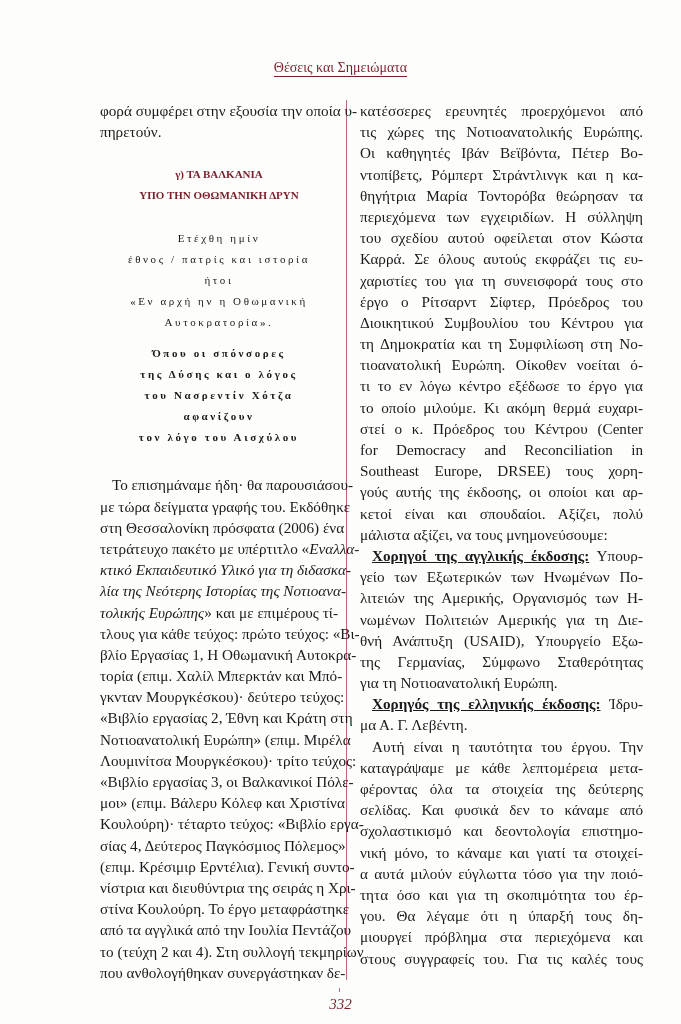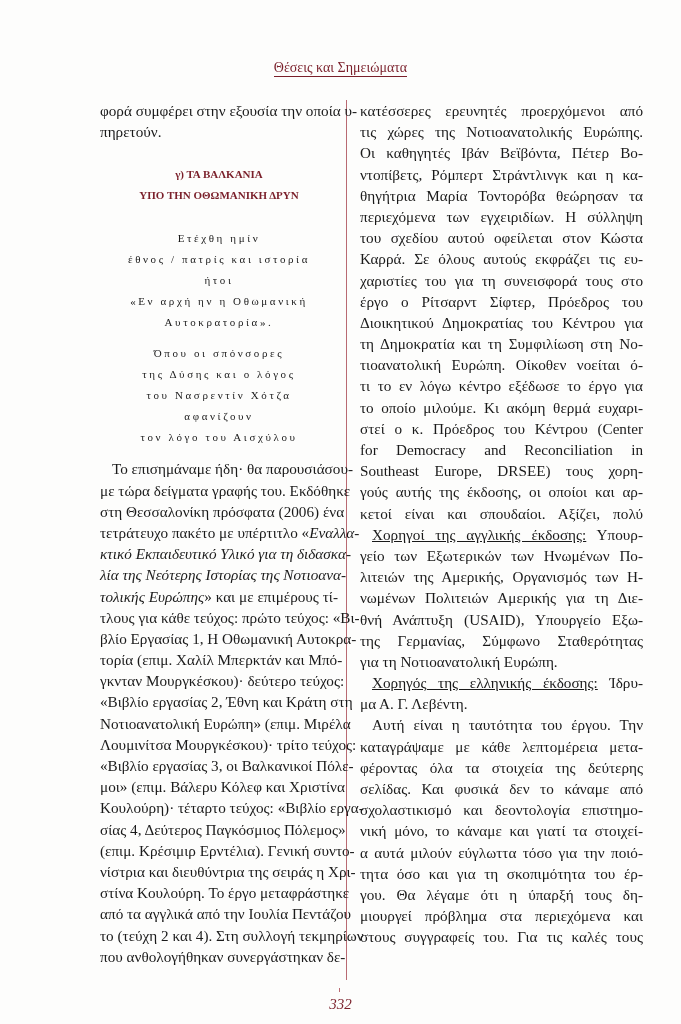--- a/index.html
+++ b/index.html
@@ -23,23 +23,23 @@
   .line { display: block; white-space: nowrap; text-align: justify; text-align-last: justify; height: 21.2px; }
   .line.last { text-align-last: left; }
   .line.indent { text-indent: 12px; }
   .heading {
     text-align: center; color: #7a1f2a; font-weight: bold; font-size: 11px; line-height: 21px;
     margin: 22px 0 22px 0;
   }
   .heading div { white-space: nowrap; }
   .motto { text-align: center; letter-spacing: 2.6px; font-size: 11px; line-height: 21px; }
   .motto div { white-space: nowrap; }
-  .motto.m2 { margin-top: 10px; margin-bottom: 10px; }
+  .motto.m2 { margin-top: 10px; margin-bottom: 26px; font-weight: bold; }
   .it { font-style: italic; }
-  .ul { text-decoration: underline; }
+  .ul { text-decoration: underline; font-weight: bold; }
   .page-number {
     position: absolute; top: 996px; left: 0; width: 681px; text-align: center;
     font-size: 15px; color: #7a1f2a; font-style: italic;
   }
   .tick { position:absolute; top: 988px; left: 339px; width: 1px; height: 4px; background:#b96a72; }
 </style>
 </head>
 <body>
 
 <div class="running-head">
@@ -104,30 +104,31 @@
       <span class="line"><span>κατέσσερες ερευνητές προερχόμενοι από</span></span>
       <span class="line"><span>τις χώρες της Νοτιοανατολικής Ευρώπης.</span></span>
       <span class="line"><span>Οι καθηγητές Ιβάν Βεϊβόντα, Πέτερ Βο-</span></span>
       <span class="line"><span>ντοπίβετς, Ρόμπερτ Στράντλινγκ και η κα-</span></span>
       <span class="line"><span>θηγήτρια Μαρία Τοντορόβα θεώρησαν τα</span></span>
       <span class="line"><span>περιεχόμενα των εγχειριδίων. Η σύλληψη</span></span>
       <span class="line"><span>του σχεδίου αυτού οφείλεται στον Κώστα</span></span>
       <span class="line"><span>Καρρά. Σε όλους αυτούς εκφράζει τις ευ-</span></span>
       <span class="line"><span>χαριστίες του για τη συνεισφορά τους στο</span></span>
       <span class="line"><span>έργο ο Ρίτσαρντ Σίφτερ, Πρόεδρος του</span></span>
-      <span class="line"><span>Διοικητικού Δημοκρατίας του Κέντρου για</span></span>
+      <span class="line"><span>Διοικητικού Συμβουλίου του Κέντρου για</span></span>
       <span class="line"><span>τη Δημοκρατία και τη Συμφιλίωση στη Νο-</span></span>
       <span class="line"><span>τιοανατολική Ευρώπη. Οίκοθεν νοείται ό-</span></span>
       <span class="line"><span>τι το εν λόγω κέντρο εξέδωσε το έργο για</span></span>
       <span class="line"><span>το οποίο μιλούμε. Κι ακόμη θερμά ευχαρι-</span></span>
       <span class="line"><span>στεί ο κ. Πρόεδρος του Κέντρου (Center</span></span>
       <span class="line"><span>for Democracy and Reconciliation in</span></span>
       <span class="line"><span>Southeast Europe, DRSEE) τους χορη-</span></span>
       <span class="line"><span>γούς αυτής της έκδοσης, οι οποίοι και αρ-</span></span>
       <span class="line"><span>κετοί είναι και σπουδαίοι. Αξίζει, πολύ</span></span>
+      <span class="line last last"><span>μάλιστα αξίζει, να τους μνημονεύσουμε:</span></span>
       <span class="line indent"><span class="ul">Χορηγοί της αγγλικής έκδοσης:</span><span> Υπουρ-</span></span>
       <span class="line"><span>γείο των Εξωτερικών των Ηνωμένων Πο-</span></span>
       <span class="line"><span>λιτειών της Αμερικής, Οργανισμός των Η-</span></span>
       <span class="line"><span>νωμένων Πολιτειών Αμερικής για τη Διε-</span></span>
       <span class="line"><span>θνή Ανάπτυξη (USAID), Υπουργείο Εξω-</span></span>
       <span class="line"><span>της Γερμανίας, Σύμφωνο Σταθερότητας</span></span>
       <span class="line last last"><span>για τη Νοτιοανατολική Ευρώπη.</span></span>
       <span class="line indent"><span class="ul">Χορηγός της ελληνικής έκδοσης:</span><span> Ίδρυ-</span></span>
       <span class="line last last"><span>μα Α. Γ. Λεβέντη.</span></span>
       <span class="line indent"><span>Αυτή είναι η ταυτότητα του έργου. Την</span></span>

